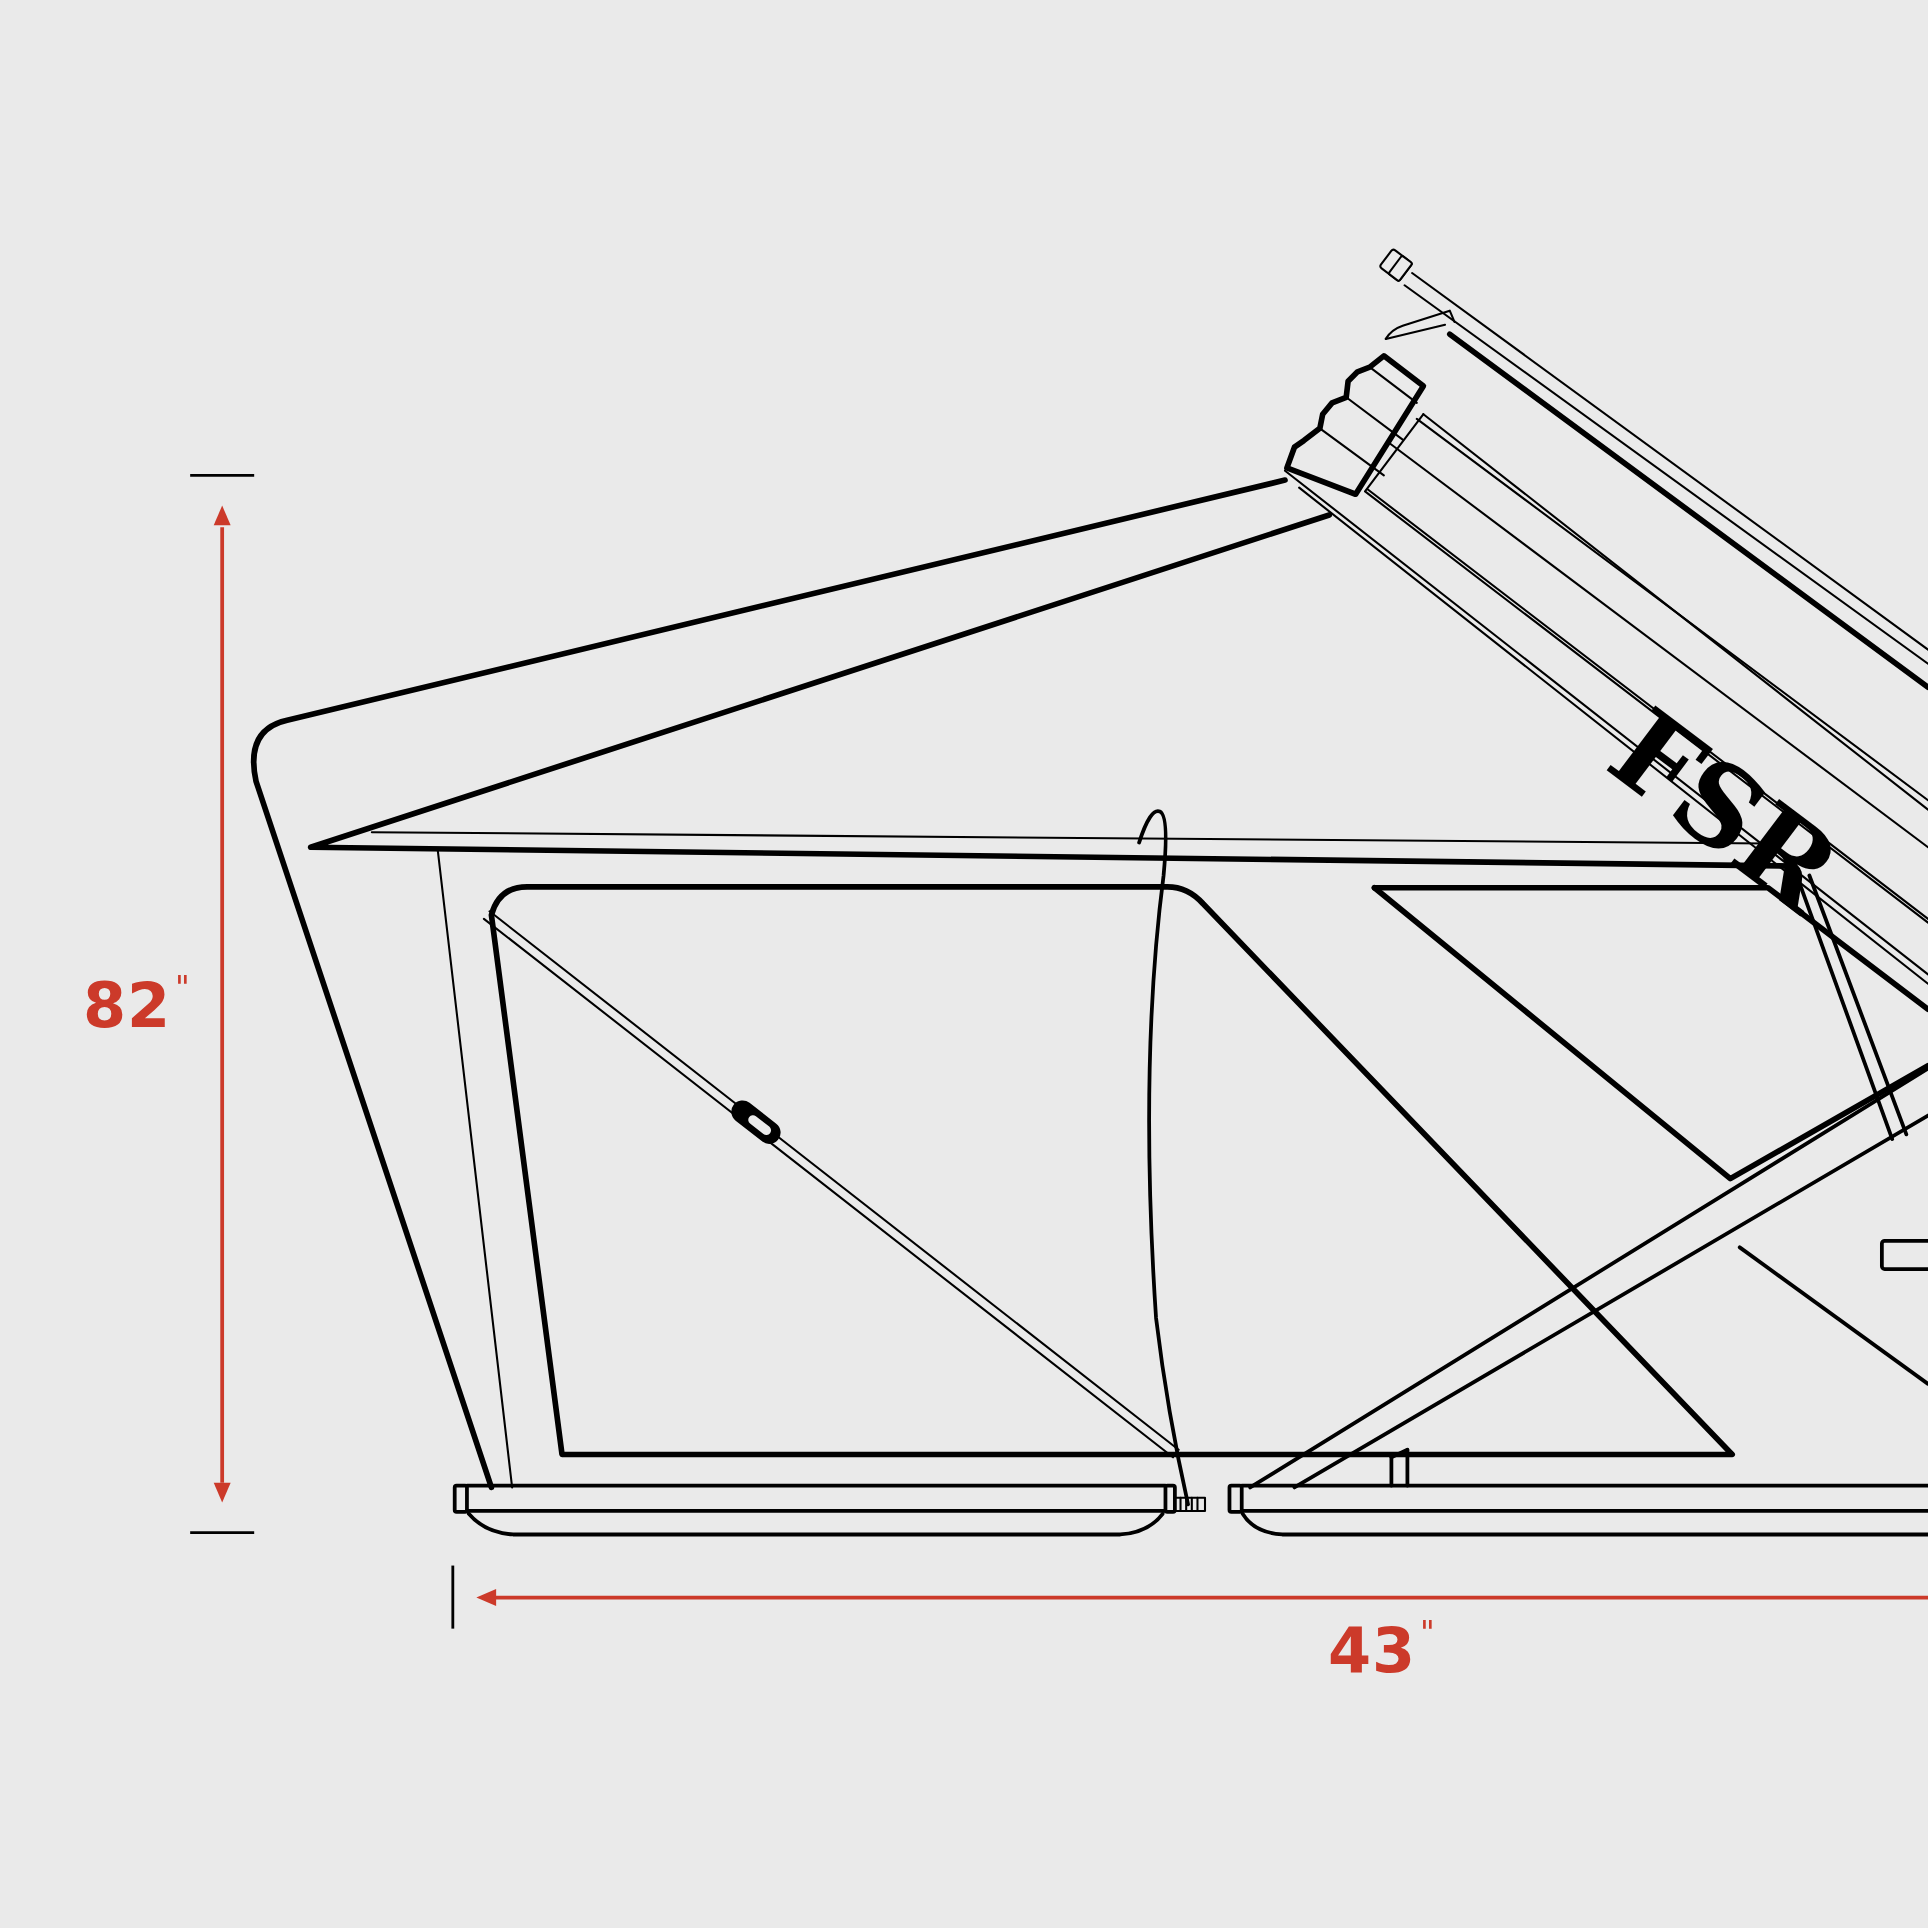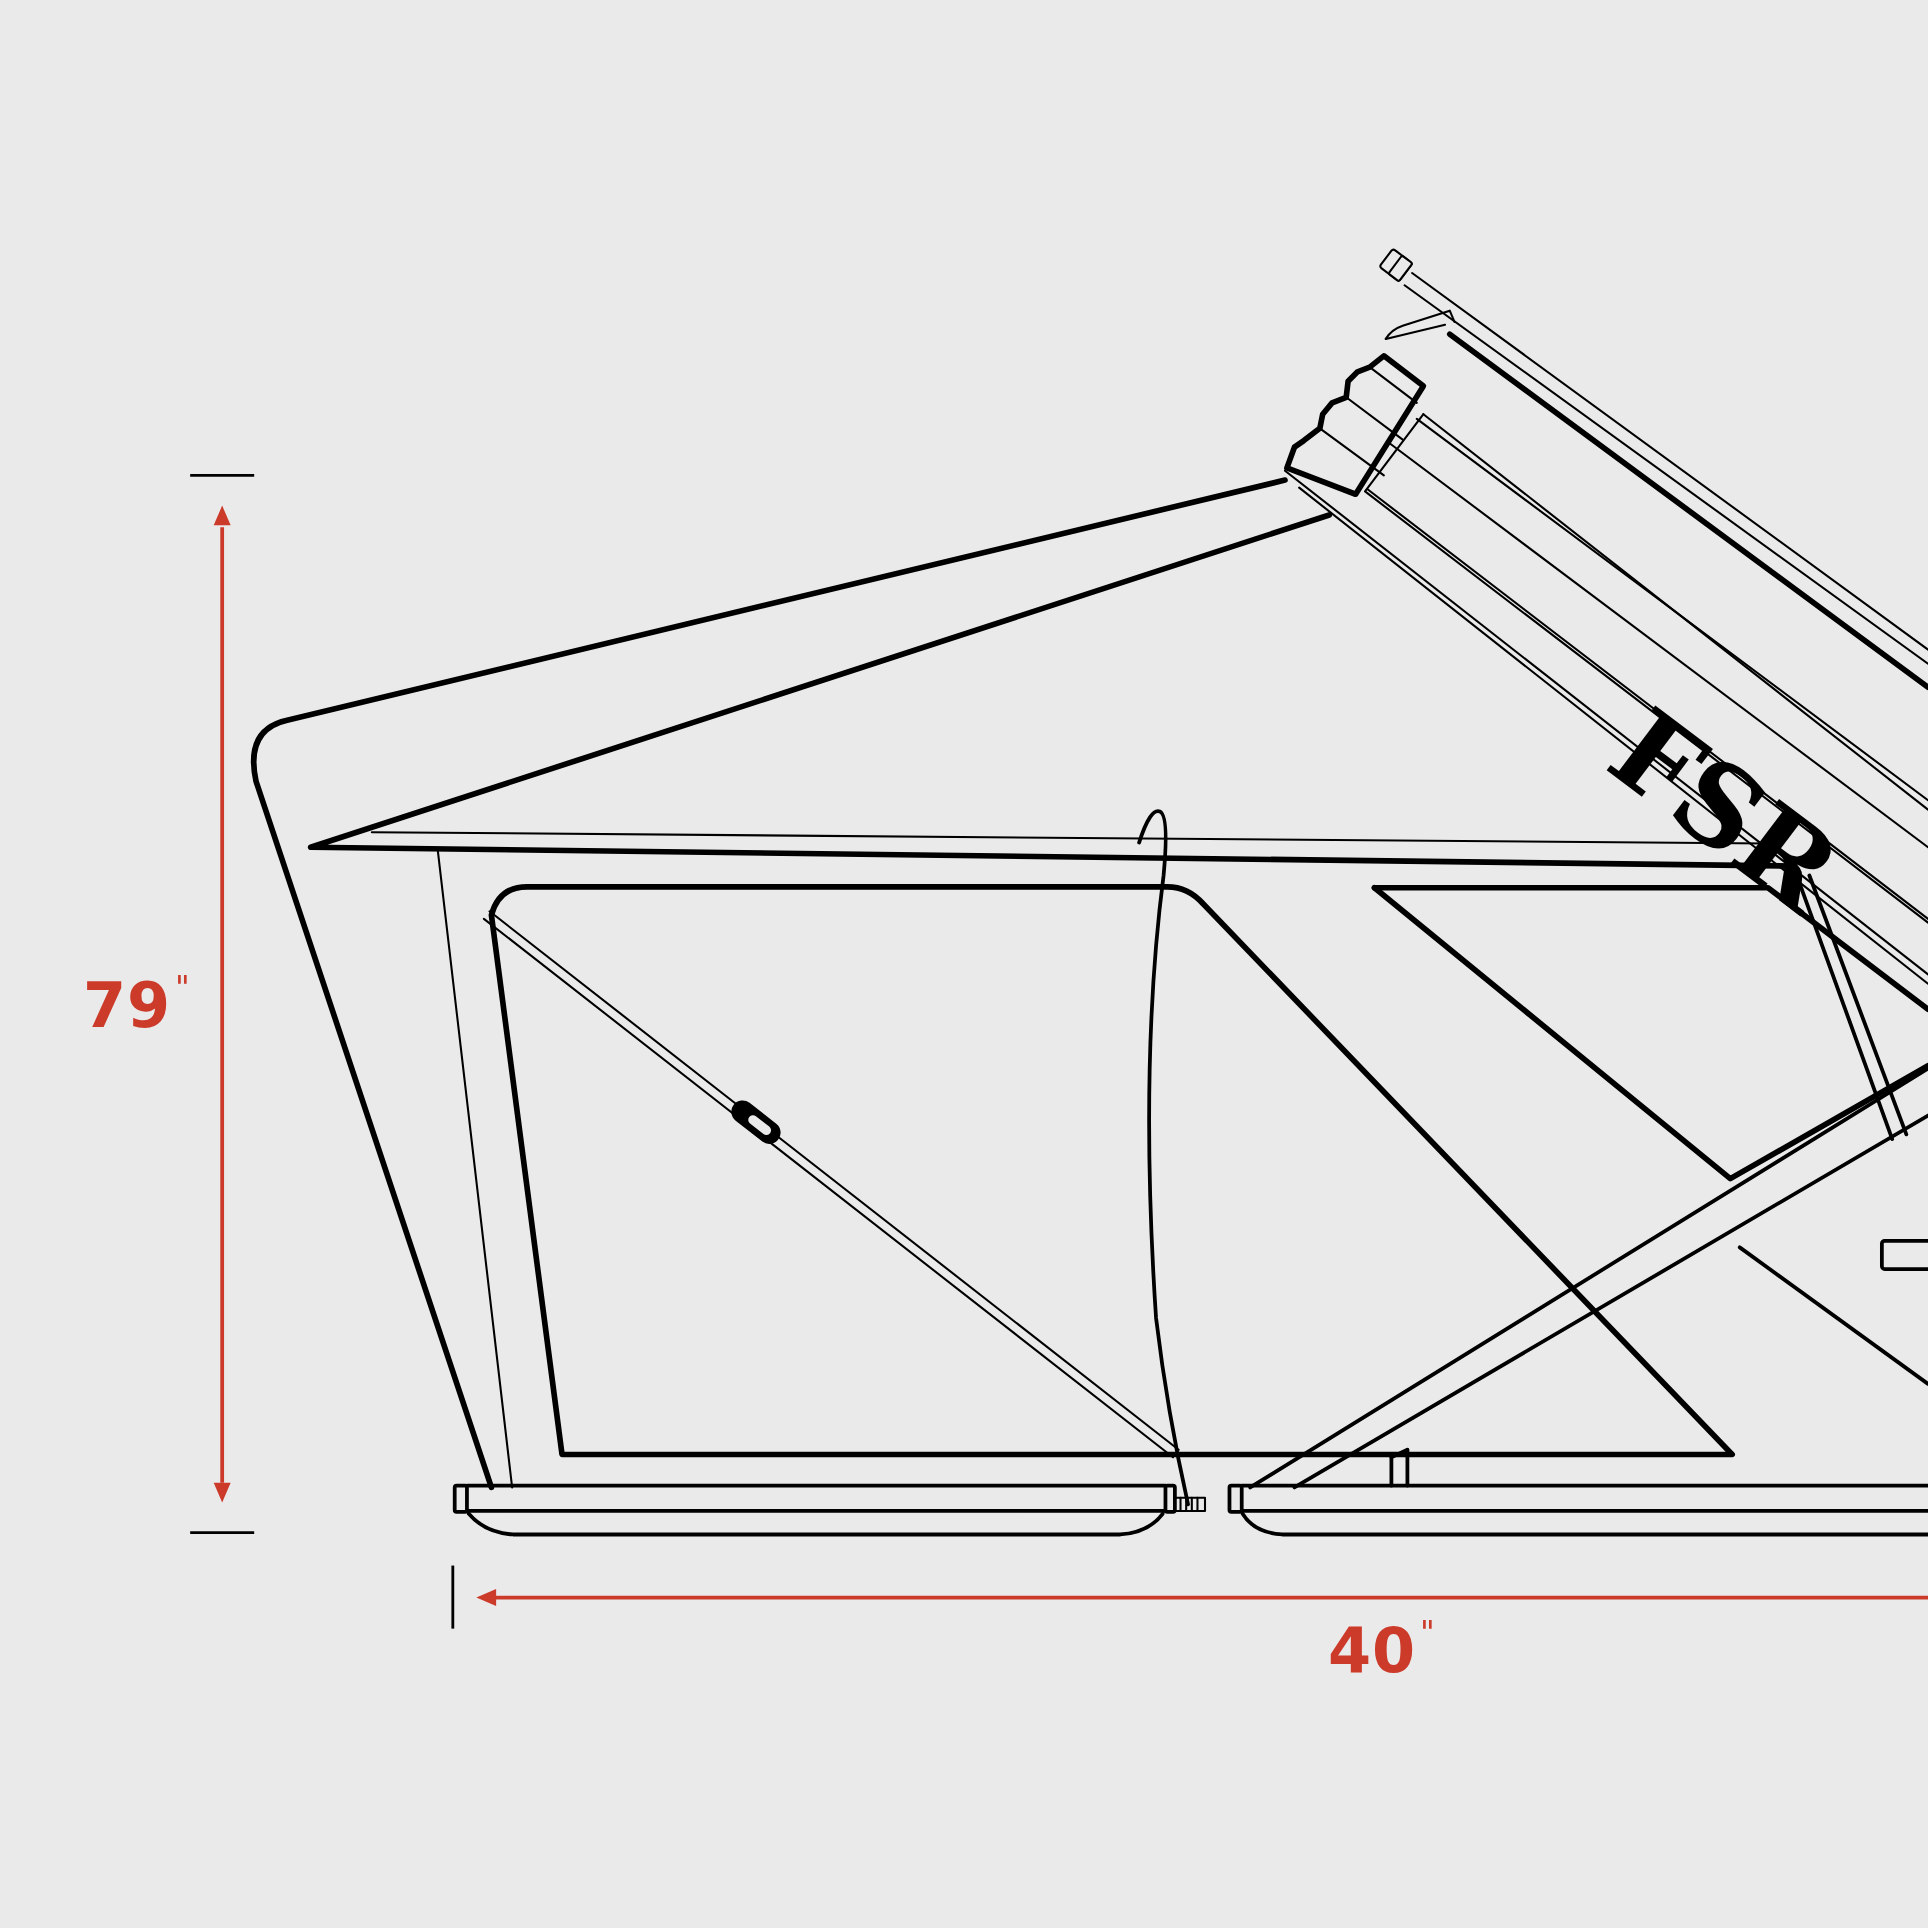--- a/index.html
+++ b/index.html
@@ -181,20 +181,20 @@
       <rect class="ln med fillbg" x="1306" y="1578" width="13" height="28" rx="2"></rect>
       <line class="ln med" x1="1319" y1="1578" x2="2048" y2="1578"></line>
       <line class="ln med" x1="1319" y1="1605" x2="2048" y2="1605"></line>
       <path class="ln med" d="M 1320 1608 Q 1332 1628 1362 1630 L 2048 1630"></path>
     </g>
   </svg>
 
   <div class="brand">FSR</div>
 
   <div class="label" style="left:83px; top:975px;">
-    <span>79</span><span class="unit">"</span>
+    <span>82</span><span class="unit">"</span>
   </div>
   <div class="label" style="left:1328px; top:1620px;">
-    <span>40</span><span class="unit">"</span>
+    <span>43</span><span class="unit">"</span>
   </div>
 
 </div>
 
 
 </body></html>

